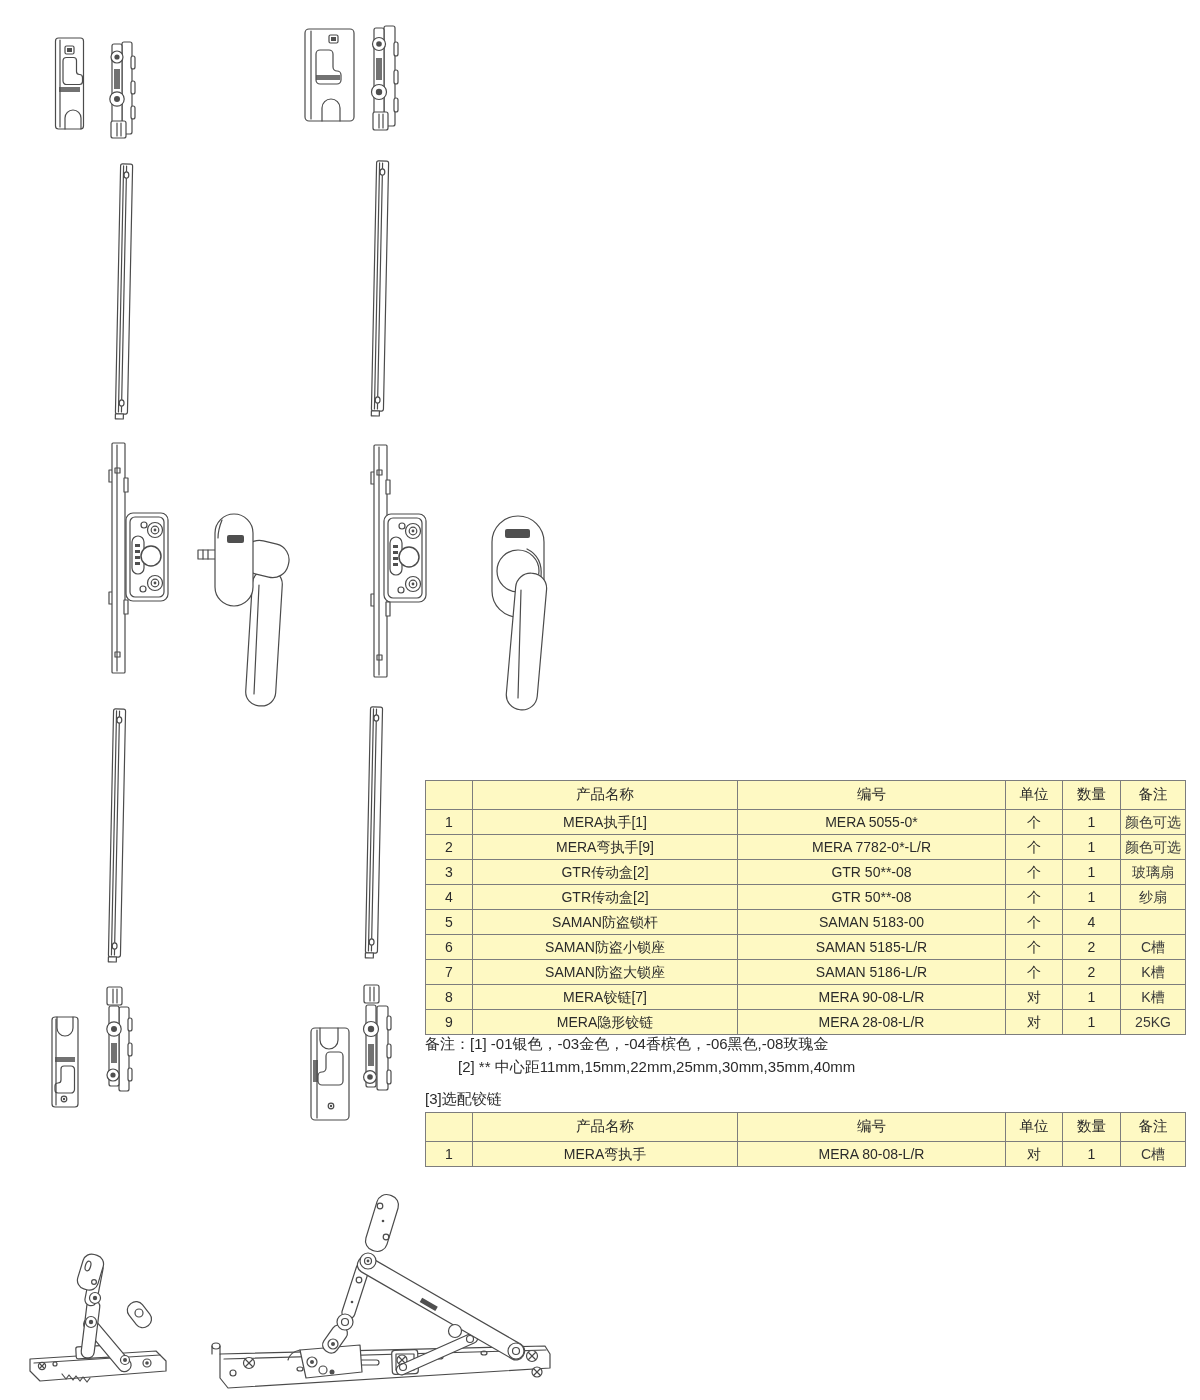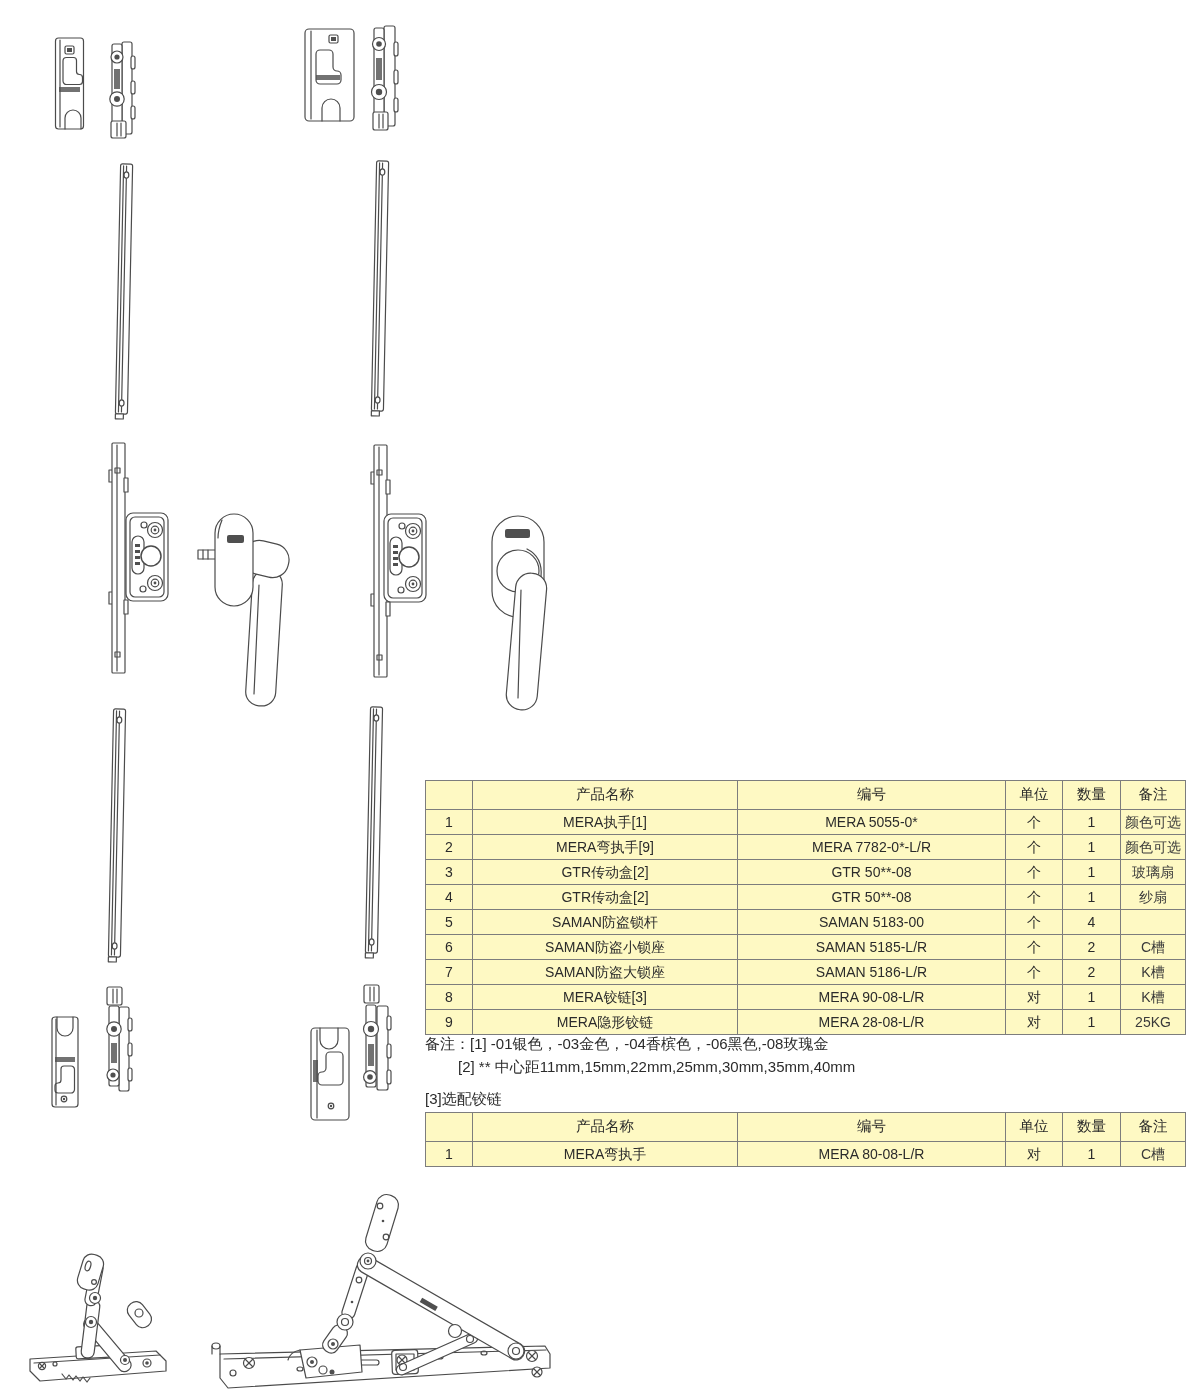--- a/index.html
+++ b/index.html
@@ -400,21 +400,21 @@
     <tr>
       <td>7</td>
       <td>SAMAN防盗大锁座</td>
       <td>SAMAN 5186-L/R</td>
       <td>个</td>
       <td>2</td>
       <td class="rk">K槽</td>
     </tr>
     <tr>
       <td>8</td>
-      <td>MERA铰链[3]</td>
+      <td>MERA铰链[7]</td>
       <td>MERA 90-08-L/R</td>
       <td>对</td>
       <td>1</td>
       <td class="rk">K槽</td>
     </tr>
     <tr>
       <td>9</td>
       <td>MERA隐形铰链</td>
       <td>MERA 28-08-L/R</td>
       <td>对</td>

